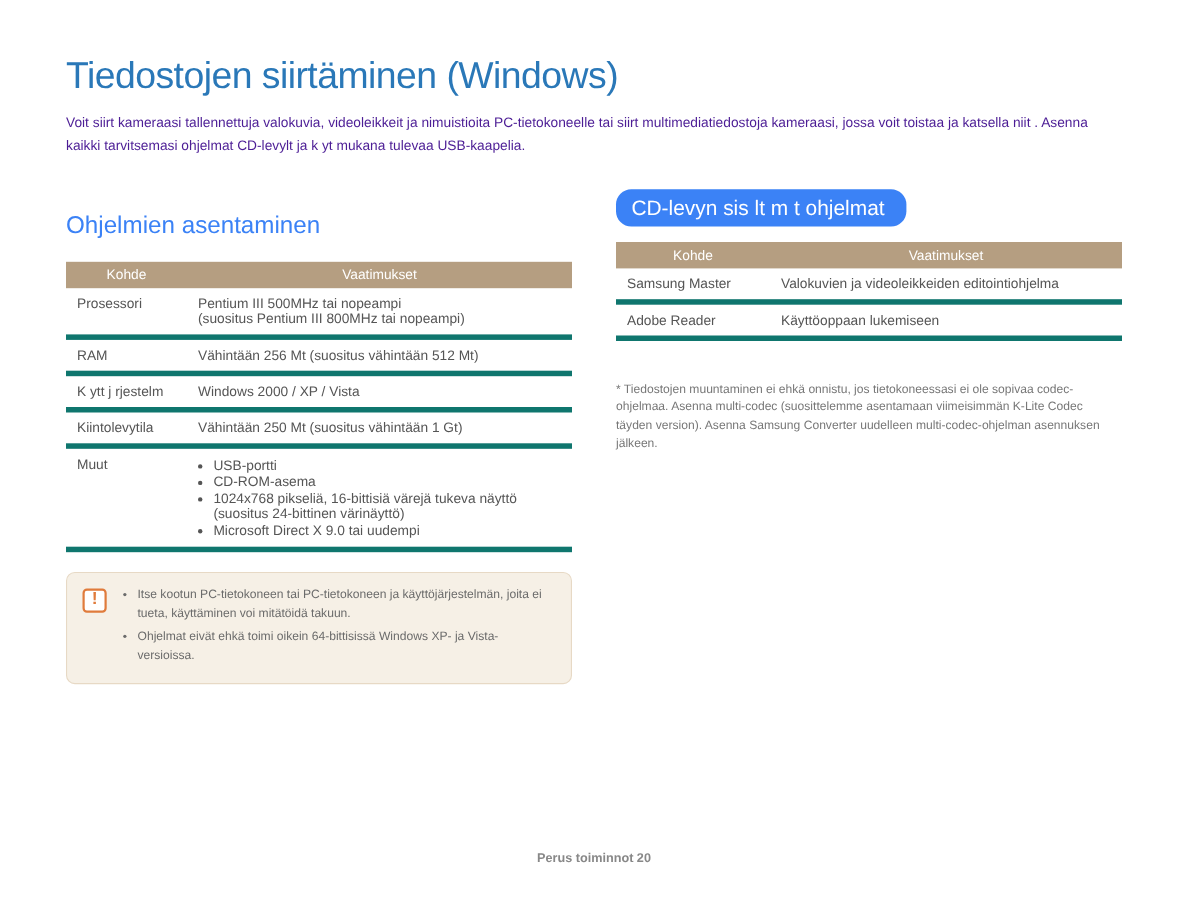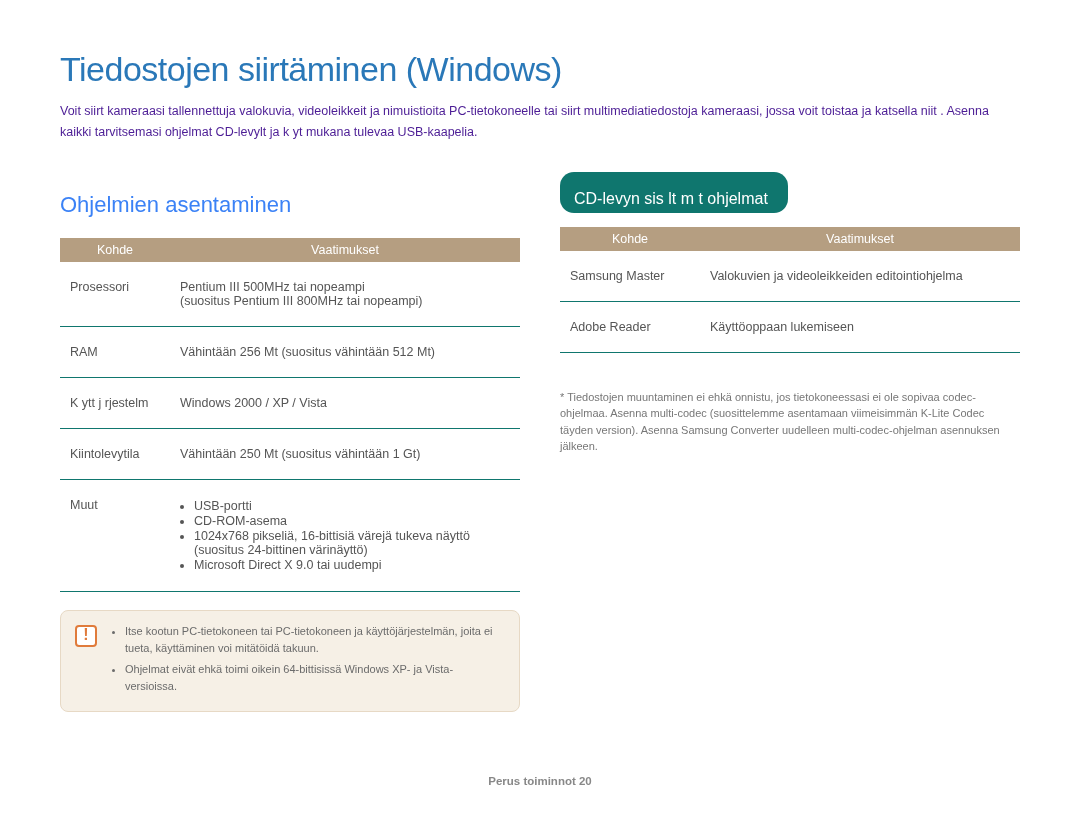--- a/index.html
+++ b/index.html
@@ -35,43 +35,43 @@
   }
   .subhead {
     color: #3b82f6;
     font-size: 22px;
     font-weight: 400;
     margin-bottom: 20px;
     margin-top: 20px;
   }
   .pill {
     display: inline-block;
-    background: #0f766e;
+    background: #3b82f6;
     color: #fff;
-    font-size: 16px;
-    padding: 18px 20px 5px 14px;
+    font-size: 19px;
+    padding: 7px 20px 5px 14px;
     border-radius: 14px;
     margin-bottom: 14px;
   }
   table {
     width: 100%;
     border-collapse: collapse;
     font-size: 12.5px;
     margin-bottom: 18px;
   }
   th {
     background: #b59e81;
     color: #fff;
     text-align: center;
     font-weight: 400;
     padding: 5px 10px;
   }
   td {
-    border-bottom: 1px solid #0f766e;
-    padding: 18px 10px;
+    border-bottom: 5px solid #0f766e;
+    padding: 7px 10px;
     vertical-align: top;
     color: #555;
   }
   td.k { width: 110px; }
   td ul { list-style: disc; padding-left: 14px; }
   td ul li { margin: 1px 0; }
   .footnotes {
     font-size: 11px;
     color: #777;
     line-height: 1.5;

